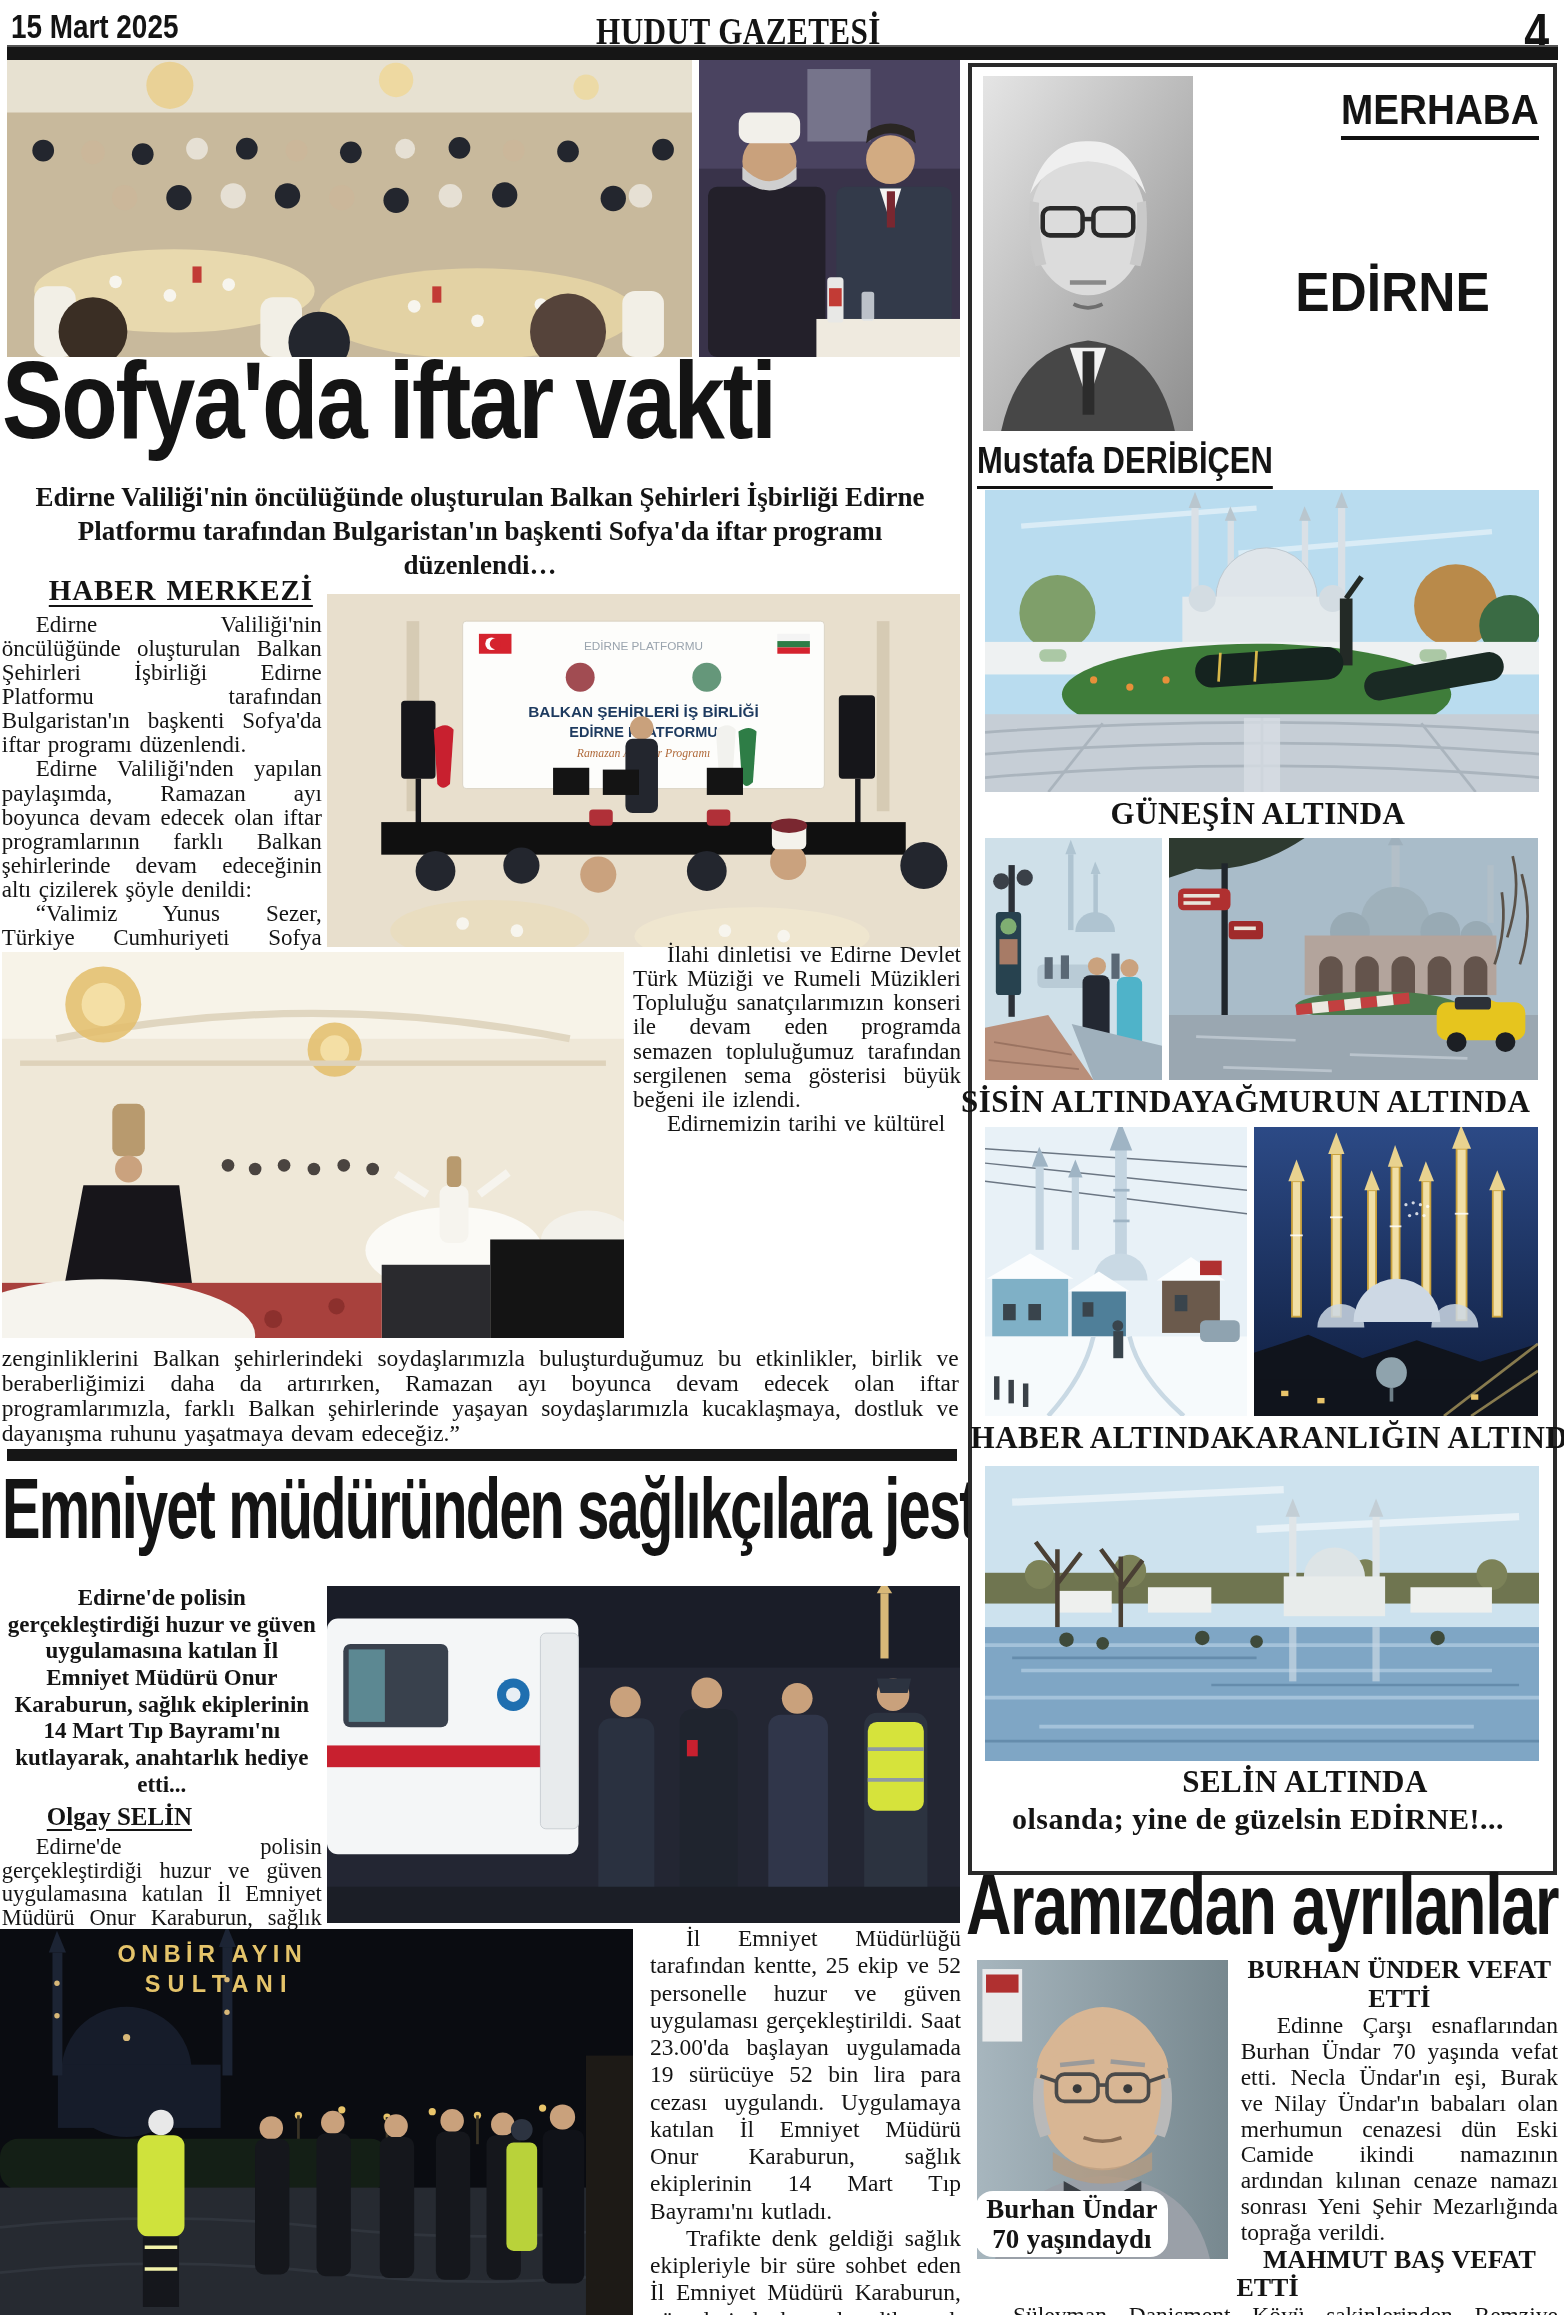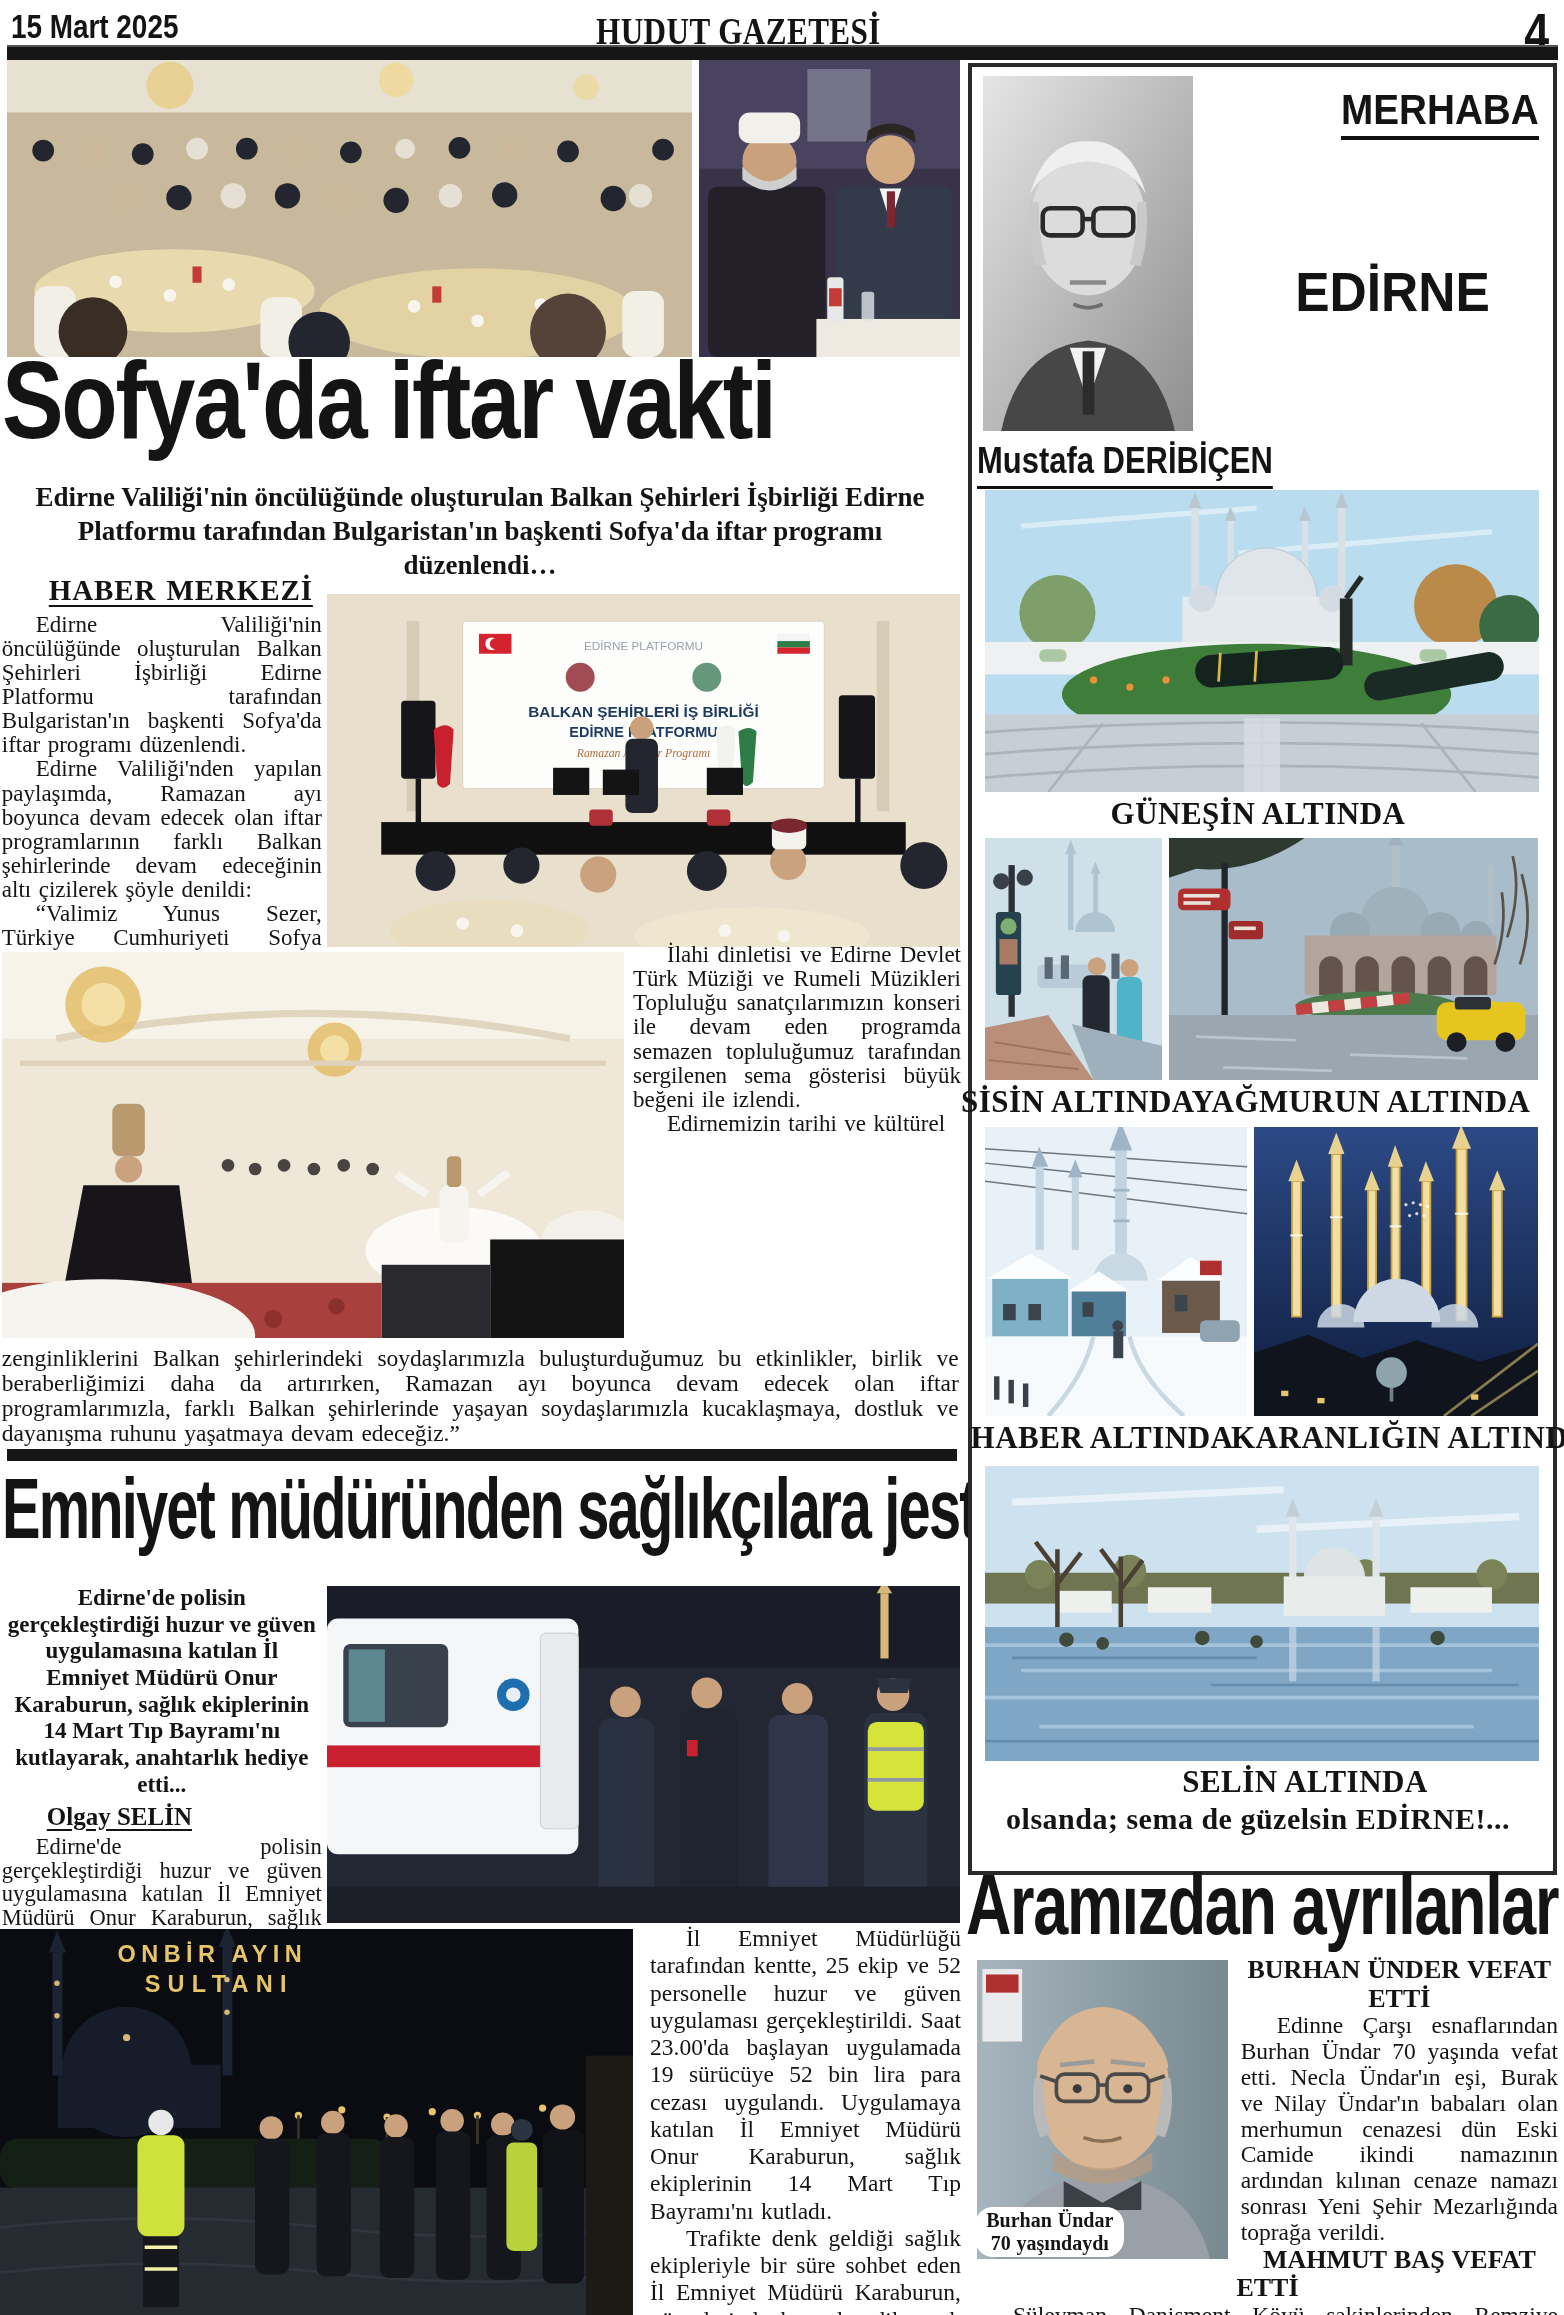--- a/index.html
+++ b/index.html
@@ -57,21 +57,21 @@
   .cap{position:absolute;font-weight:bold;font-size:31px;letter-spacing:0.5px;text-align:center;white-space:nowrap;}
 
   
   .obit-h{position:absolute;left:966px;top:1862px;font-family:"Liberation Sans",sans-serif;font-weight:800;
           font-size:85px;letter-spacing:-1.8px;transform:scaleX(.74);transform-origin:left top;white-space:nowrap;line-height:1;}
   .obit-flow{position:absolute;left:977px;top:1956px;width:581px;font-size:23.5px;line-height:1.1;
              text-align:justify;word-spacing:0.9px;}
   .obit-photo{float:left;width:251px;height:299px;margin:3.6px 12.7px 3.6px 0;position:relative;overflow:hidden;background:#8fa0aa;}
   .obit-photo svg{display:block;width:100%;height:100%;}
   .obit-cap{position:absolute;left:-1.8px;bottom:1.8px;background:#fff;border-radius:18px;padding:2.7px 11px;
-            font-weight:bold;font-size:20px;line-height:1.12;text-align:center;}
+            font-weight:bold;font-size:27px;line-height:1.12;text-align:center;}
   .obit-title{font-weight:bold;text-align:center;font-size:26px;margin:0;}
   .obit-flow p.ob{margin:0;text-indent:36px;}
 </style>
 </head>
 <body>
 
 <div class="page">
 
   <div class="hdr-date">15 Mart 2025</div>
   <div class="hdr-mast">HUDUT GAZETESİ</div>
@@ -753,21 +753,21 @@
         <g fill="#3e4a3a">
             <circle cx="90" cy="192" r="8"></circle>
             <circle cx="130" cy="196" r="7"></circle>
             <circle cx="240" cy="190" r="8"></circle>
             <circle cx="300" cy="194" r="7"></circle>
             <circle cx="500" cy="190" r="8"></circle>
           </g>
       </svg>
     </div>
     <div class="cap" style="left:0;top:1697px;width:572px;padding-left:47px;">SELİN ALTINDA</div>
-    <div class="cap" style="left:0;top:1735px;width:572px;font-size:30px;">olsanda; sema de güzelsin EDİRNE!...</div>
+    <div class="cap" style="left:0;top:1735px;width:572px;font-size:30px;">olsanda; yine de güzelsin EDİRNE!...</div>
   </div>
 
   <div class="obit-h">Aramızdan ayrılanlar</div>
 
   <div class="obit-flow">
     <div class="obit-photo">
       <svg viewBox="0 0 278 330" preserveAspectRatio="none">
         <defs>
             <linearGradient id="g2" x1="0" y1="0" x2="1" y2="0">
               <stop offset="0" stop-color="#a7b6be"></stop>

